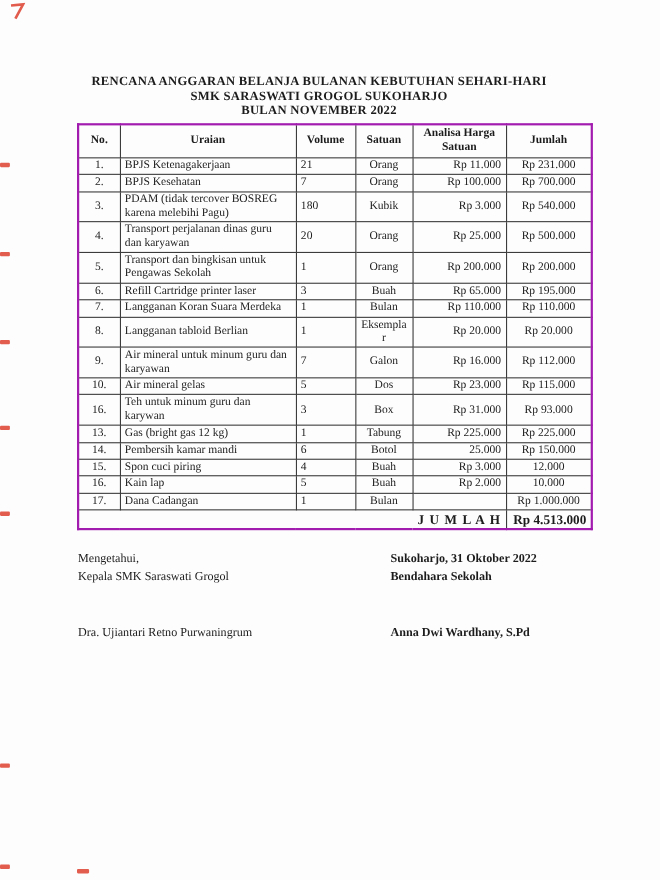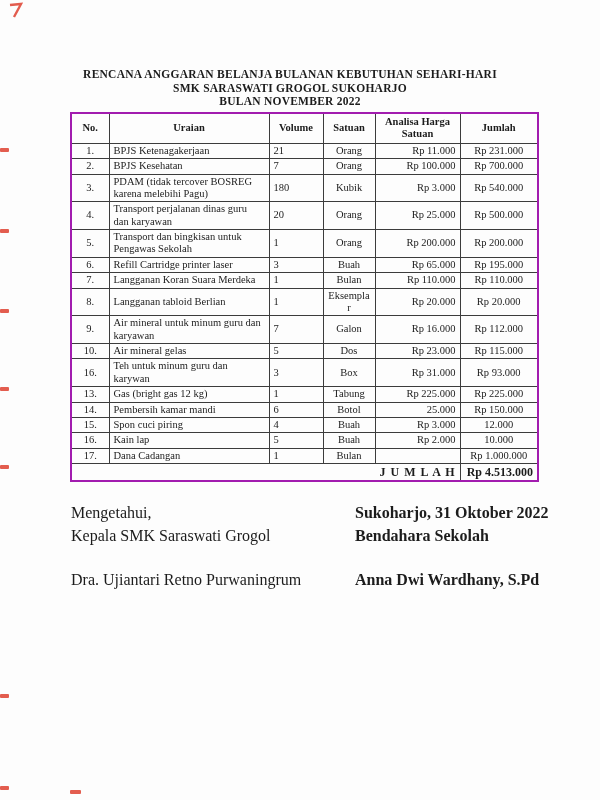--- a/index.html
+++ b/index.html
@@ -23,21 +23,21 @@
   table.budget th{font-weight:bold;text-align:center;padding:2px 2px;}
   td.c-no{text-align:center;}
   td.c-uraian{text-align:left;}
   td.c-vol{text-align:left;}
   td.c-sat{text-align:center;}
   td.c-harga{text-align:right;padding-right:7px;}
   td.c-jumlah{text-align:center;padding-right:5px;}
   tr.total-row td{font-weight:bold;font-size:12px;}
   td.total-label{text-align:right;padding-right:9px;letter-spacing:1px;}
   td.total-value{text-align:right;padding-right:4px;}
-  .footer-line{position:absolute;font-size:16px;line-height:1.45;}
+  .footer-line{position:absolute;font-size:11px;line-height:1.45;}
   .fl-left{left:71px;}
   .fl-right{left:355px;font-weight:bold;}
   .sig-block{top:501px;}
   .name-block{top:568px;}
   .mark{position:absolute;background:#de4130;opacity:.85;border-radius:1px;}
   .mark-angle{position:absolute;opacity:.85;}
 </style>
 </head>
 <body>
 

